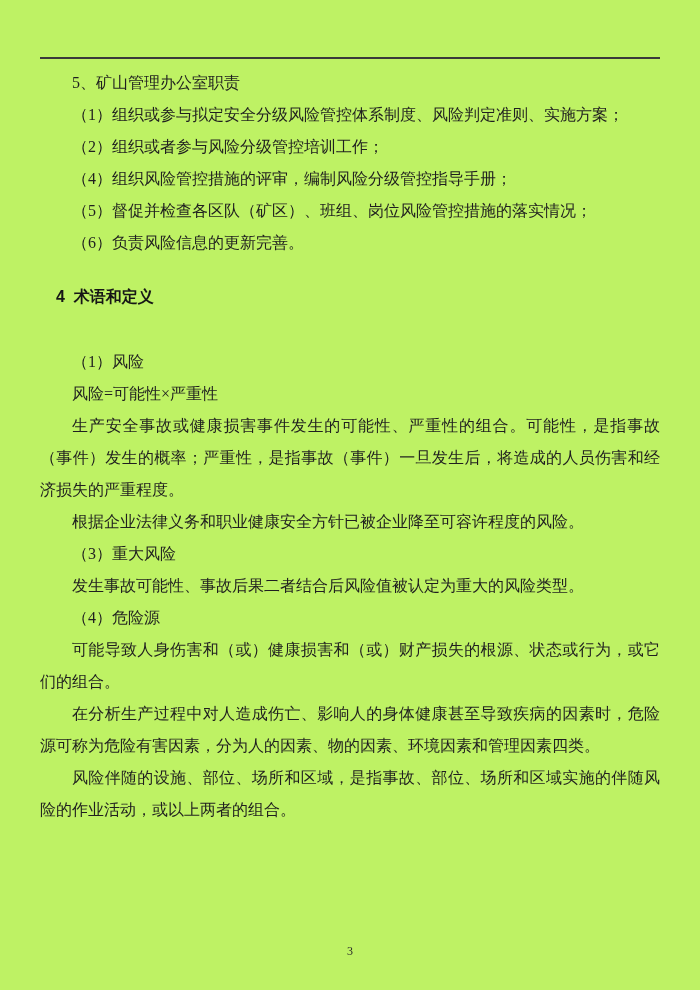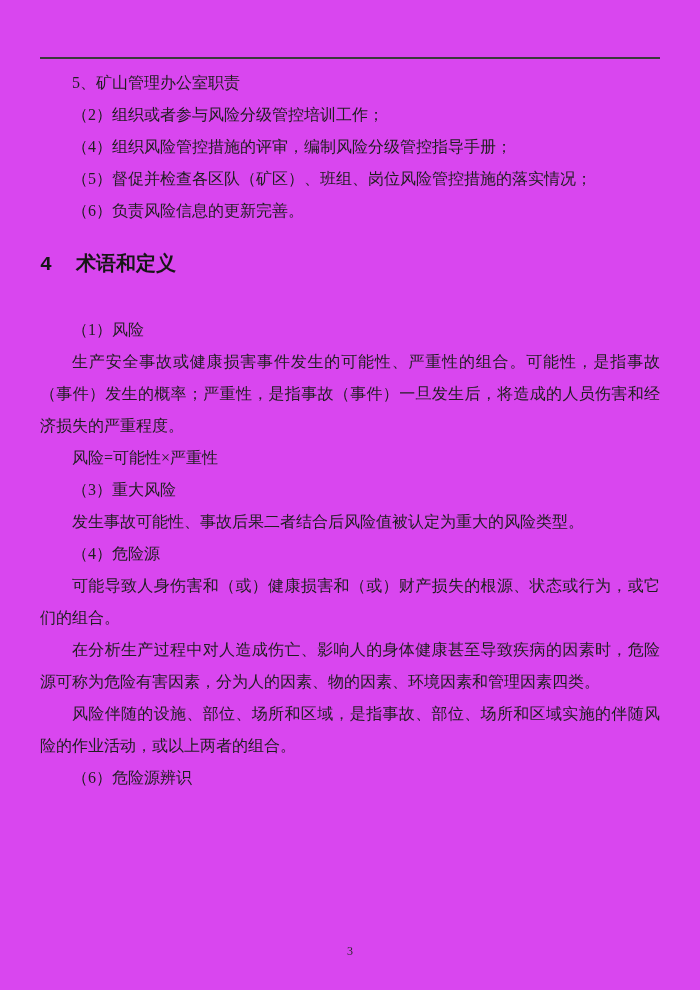--- a/index.html
+++ b/index.html
@@ -33,61 +33,62 @@
   }
   .para {
     margin: 0;
     font-size: 16px;
     line-height: 32px;
     text-align: justify;
     text-indent: 2em;
     font-weight: normal;
   }
   .heading {
-    margin: 24px 0 35px 0;
-    font-size: 20px;
+    margin: 24px 0 35px 16px;
+    font-size: 16px;
     line-height: 28px;
     font-weight: bold;
     text-indent: 0;
-    font-family: Liberation Mono, monospace;
+    font-family: Liberation Sans, sans-serif;
     color: #161616;
     white-space: pre-wrap;
   }
   .page-footer {
     position: absolute;
     left: 0;
     right: 0;
     top: 941px;
     text-align: center;
   }
   .page-number {
     font-size: 12px;
     line-height: 16px;
     color: #2a2a2a;
   }
 </style>
 </head>
 <body>
 
-<div class="page" style="color: rgb(31, 31, 31); background: #d946ef;">
+<div class="page" style="color: rgb(31, 31, 31); background: #bef264;">
   <div class="header-rule" style="border-top-color: rgb(58, 58, 58);"></div>
   <main class="doc-body" id="doc-body">
       <p class="para">5、矿山管理办公室职责</p>
+      <p class="para">（1）组织或参与拟定安全分级风险管控体系制度、风险判定准则、实施方案；</p>
       <p class="para">（2）组织或者参与风险分级管控培训工作；</p>
       <p class="para">（4）组织风险管控措施的评审，编制风险分级管控指导手册；</p>
       <p class="para">（5）督促并检查各区队（矿区）、班组、岗位风险管控措施的落实情况；</p>
       <p class="para">（6）负责风险信息的更新完善。</p>
       <h2 class="heading">4  术语和定义</h2>
       <p class="para">（1）风险</p>
+      <p class="para">风险=可能性×严重性</p>
       <p class="para">生产安全事故或健康损害事件发生的可能性、严重性的组合。可能性，是指事故（事件）发生的概率；严重性，是指事故（事件）一旦发生后，将造成的人员伤害和经济损失的严重程度。</p>
-      <p class="para">风险=可能性×严重性</p>
+      <p class="para">根据企业法律义务和职业健康安全方针已被企业降至可容许程度的风险。</p>
       <p class="para">（3）重大风险</p>
       <p class="para">发生事故可能性、事故后果二者结合后风险值被认定为重大的风险类型。</p>
       <p class="para">（4）危险源</p>
       <p class="para">可能导致人身伤害和（或）健康损害和（或）财产损失的根源、状态或行为，或它们的组合。</p>
       <p class="para">在分析生产过程中对人造成伤亡、影响人的身体健康甚至导致疾病的因素时，危险源可称为危险有害因素，分为人的因素、物的因素、环境因素和管理因素四类。</p>
       <p class="para">风险伴随的设施、部位、场所和区域，是指事故、部位、场所和区域实施的伴随风险的作业活动，或以上两者的组合。</p>
-      <p class="para">（6）危险源辨识</p>
     </main>
   <footer class="page-footer">
     <span class="page-number">3</span>
   </footer>
 </div>
 
 </body></html>

